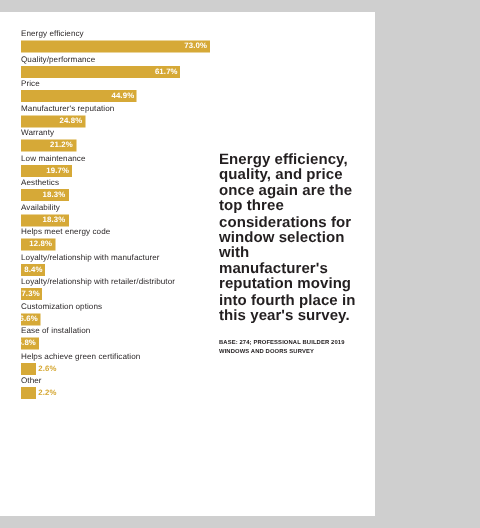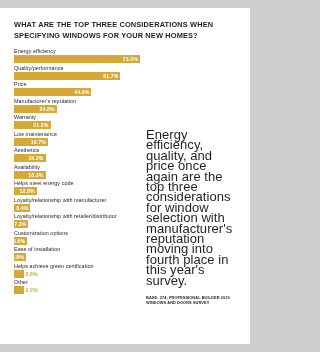--- a/index.html
+++ b/index.html
@@ -90,42 +90,41 @@
     left: 100%;
     margin-left: 1.5px;
   }
   #side-col {
     width: 92px;
     flex: 0 0 92px;
     margin-left: 6px;
     padding-top: 82px;
   }
   #side-note {
-    font-size: 13px;
-    font-weight: normal;
+    font-size: 10px;
+    font-weight: bold;
     line-height: 10.4px;
     color: #231f20;
     letter-spacing: 0.05px;
   }
   #source {
     margin-top: 9px;
     font-size: 3.9px;
     font-weight: bold;
     line-height: 5.2px;
     color: #231f20;
     letter-spacing: 0.08px;
     text-transform: uppercase;
   }
 </style>
 </head>
 <body>
 
 <div id="page">
 
-  <h1 id="chart-title">WHAT ARE THE TOP THREE CONSIDERATIONS WHEN SPECIFYING WINDOWS FOR YOUR NEW HOMES?</h1>
 
   <div id="body-area">
 
     <div id="bars-col">
 
       <div class="rowgrp">
         <div class="cat-label">Energy efficiency</div>
         <div class="bar-track">
           <div class="bar-fill" style="width:100%">
             <span class="bar-val">73.0%</span>

